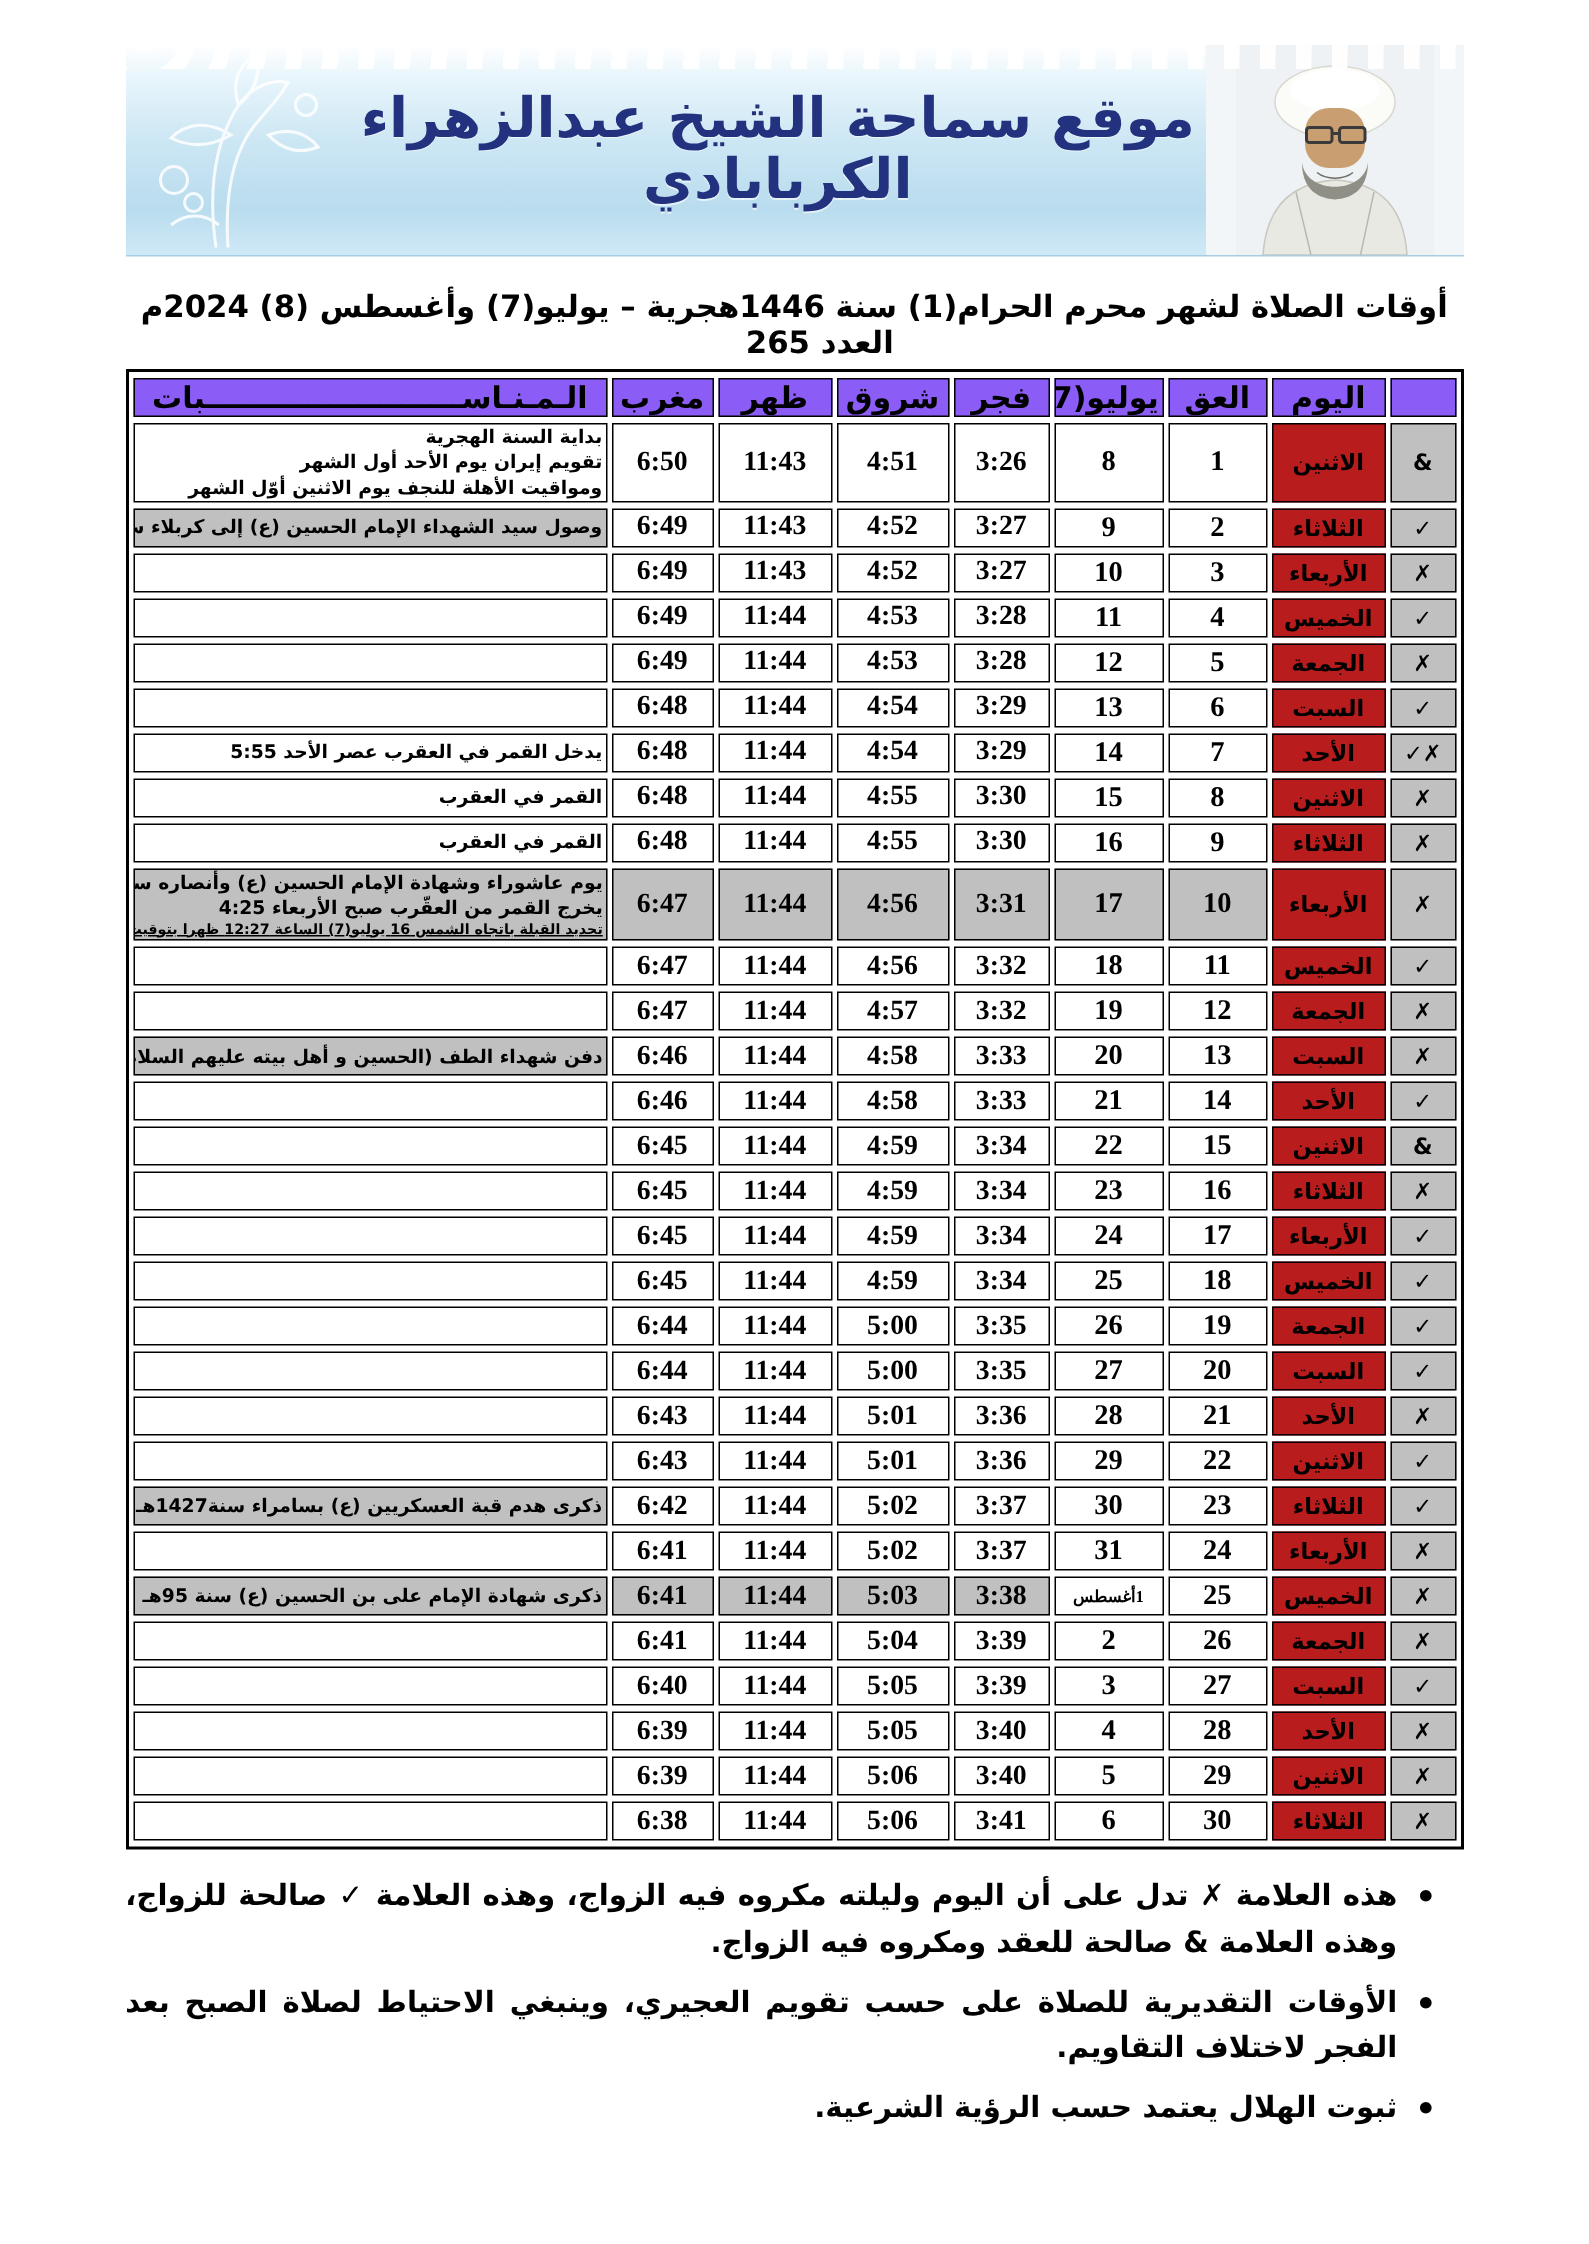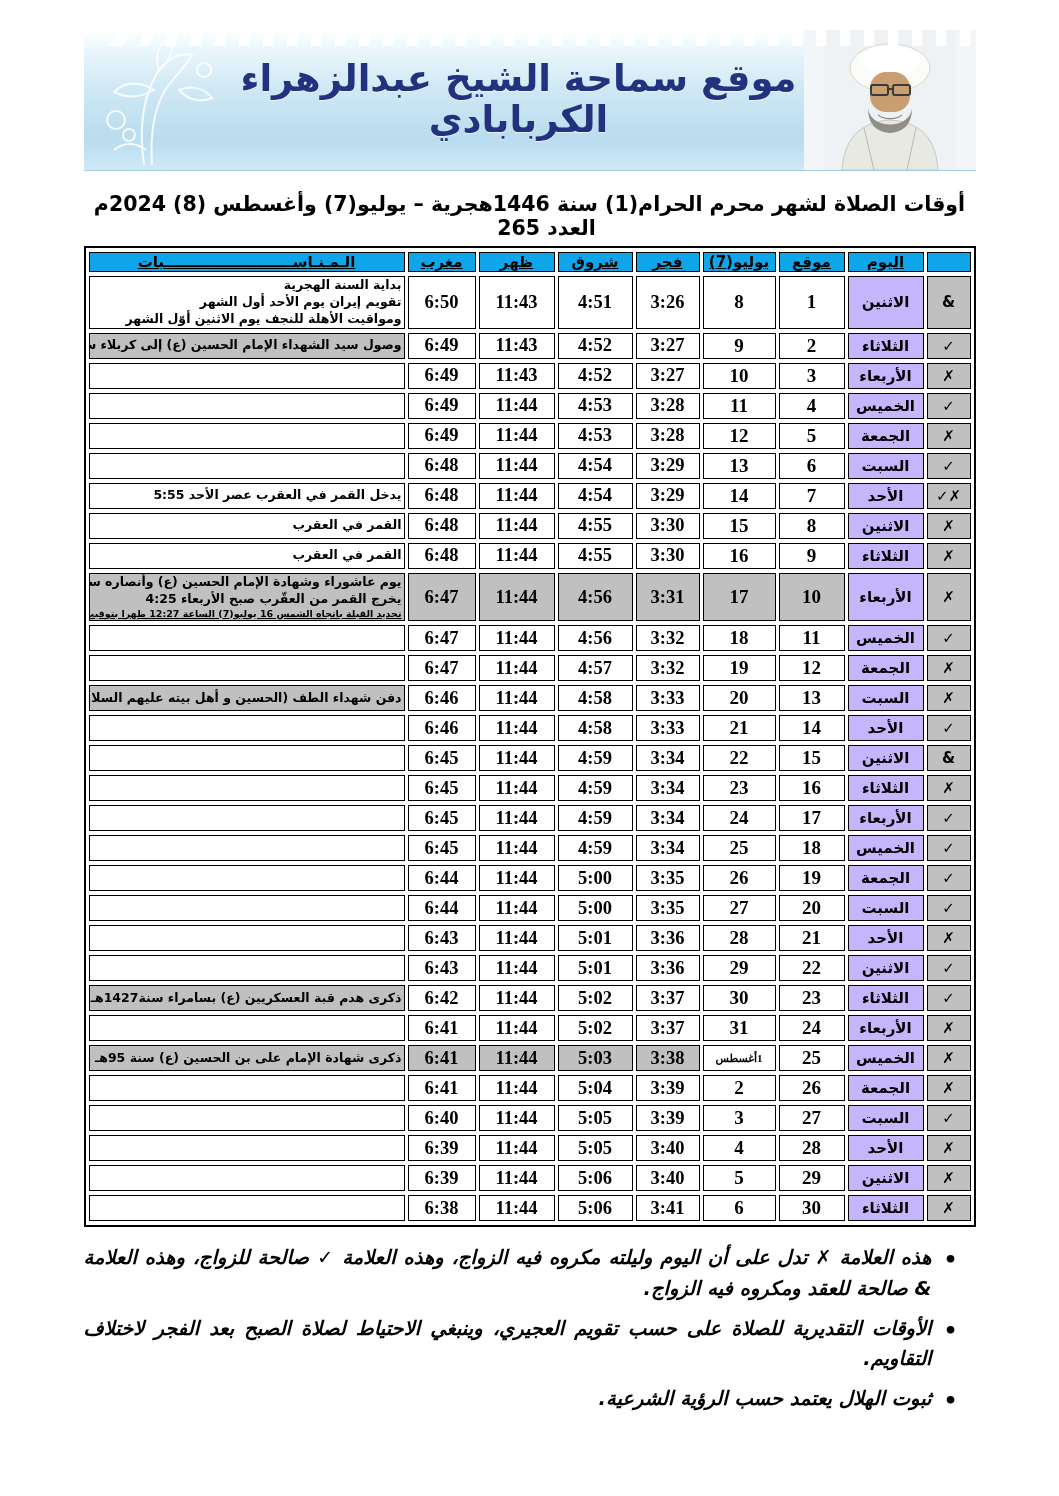--- a/index.html
+++ b/index.html
@@ -19,36 +19,36 @@
 
   
   .title-block{direction:rtl;margin:22px 0 6px 0;font-weight:bold;font-size:20.5px;line-height:1.15;}
   .title-line1{text-align:center;margin-top:18px;}
   .title-line2{text-align:center;padding-left:34px;}
 
   
   .tbl-wrap{border:2px solid #000;background:#fff;}
   table{width:100%;table-layout:fixed;border-collapse:separate;border-spacing:3px 4px;direction:rtl;}
   th,td{border:1.5px solid #000;text-align:center;vertical-align:middle;padding:0 2px;overflow:hidden;}
-  th{background:#0ea5e9;font-weight:bold;font-size:15px;height:18px;white-space:nowrap;text-decoration:underline;}
+  th{background:#8b5cf6;font-weight:bold;font-size:20px;height:18px;white-space:nowrap;}
   td{height:24px;background:#fff;}
   td.mark{background:#c0c0c0;font-weight:bold;font-size:15px;}
-  td.day{background:#c4b5fd;font-weight:bold;font-size:15px;}
+  td.day{background:#b91c1c;font-weight:bold;font-size:15px;}
   td.num{font-family:"Liberation Serif",serif;font-weight:bold;font-size:19px;}
   td.num.tiny-num{font-size:11px;font-family:Liberation Serif, serif;}
   td.time{font-family:"Liberation Serif",serif;font-weight:bold;font-size:18.5px;}
   td.occasion{font-weight:bold;font-size:12.5px;line-height:1.35;text-align:right;}
   td.shaded{background:#c0c0c0;}
   .occ-line{white-space:nowrap;}
   .occ-tiny{font-size:9.5px;text-decoration:underline;}
 
   
   .notes{direction:rtl;list-style:none;margin:16px 0 0 0;padding:0 10px 0 0;}
   .notes li{position:relative;padding-right:34px;margin-bottom:10px;font-weight:bold;font-size:19.5px;
-            line-height:1.55;text-align:justify;font-style:italic;}
+            line-height:1.55;text-align:justify;}
   .notes li::before{content:"•";position:absolute;right:8px;top:0;font-size:22px;}
 </style>
 </head>
 <body>
 
 <div class="page">
 
   <header class="banner">
     <div class="wave"></div>
     <div class="floral">
@@ -97,21 +97,21 @@
         <col style="width:64px">
           <col style="width:75px">
           <col style="width:76px">
           <col style="width:68px">
           <col>
       </colgroup>
       <thead>
         <tr>
           <th></th>
           <th>اليوم</th>
-          <th>موقع</th>
+          <th>العق</th>
           <th>يوليو(7)</th>
           <th>فجر</th>
           <th>شروق</th>
           <th>ظهر</th>
           <th>مغرب</th>
           <th>الـمـنـاســـــــــــــــــــــــــبات</th>
         </tr>
       </thead>
       <tbody>
           <tr>

